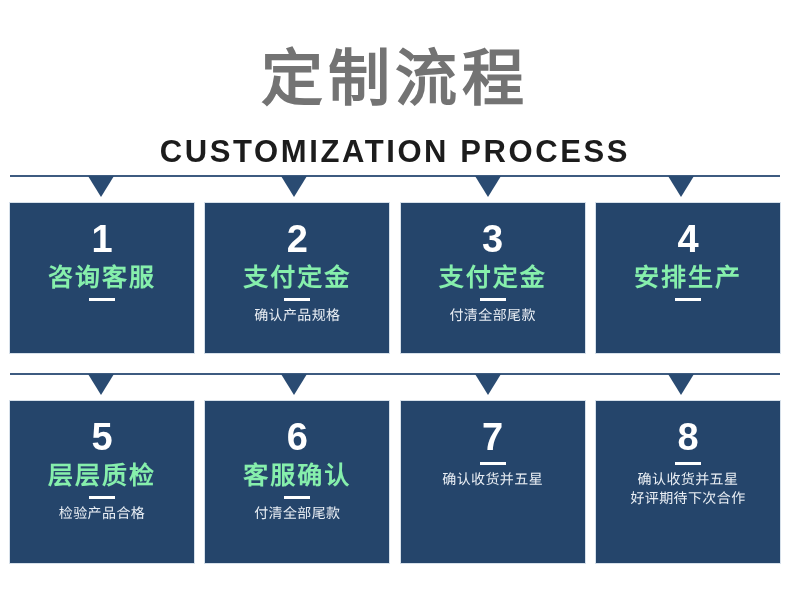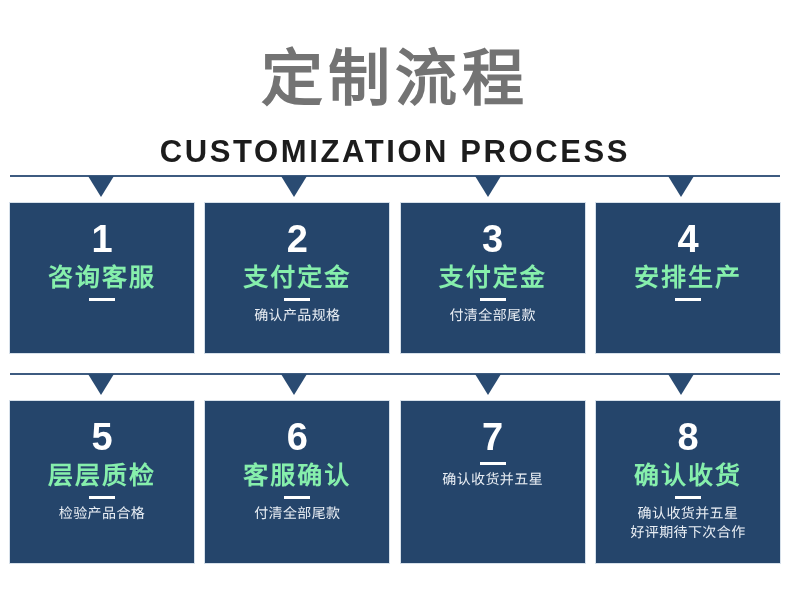--- a/index.html
+++ b/index.html
@@ -216,21 +216,20 @@
       </div>
 
       <div class="card">
         <div class="card-number">7</div>
         <div class="card-divider"></div>
         <div class="card-desc">确认收货并五星</div>
       </div>
 
       <div class="card">
         <div class="card-number">8</div>
-        <div class="card-title">确认收货</div>
         <div class="card-divider"></div>
         <div class="card-desc">确认收货并五星
 好评期待下次合作</div>
       </div>
 
     </div>
   </div>
 
 </div>
 

